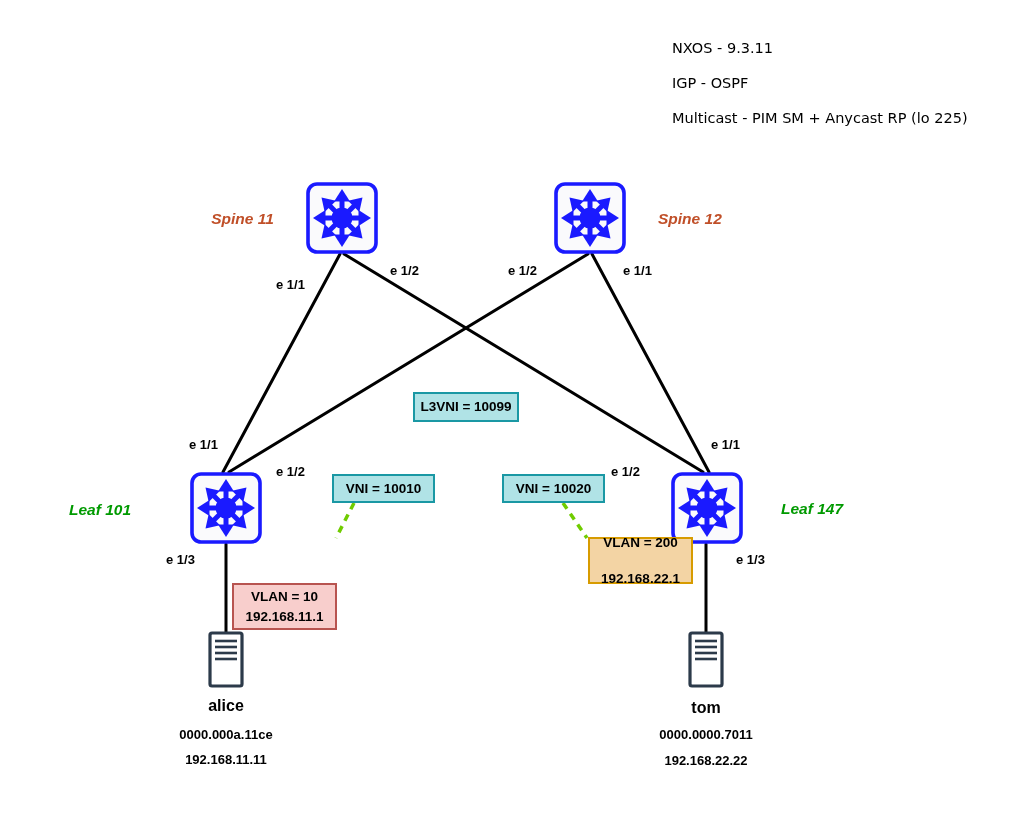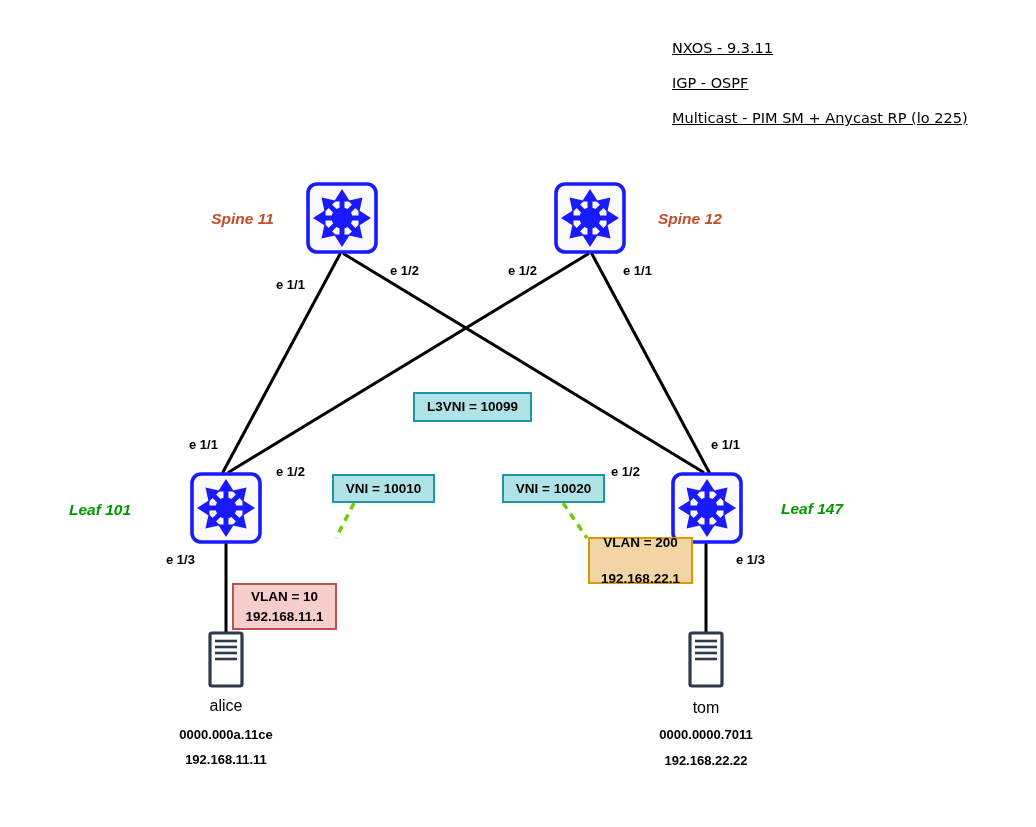--- a/index.html
+++ b/index.html
@@ -19,24 +19,24 @@
   .badge{
     position:absolute;z-index:3;box-sizing:border-box;display:flex;flex-direction:column;
     align-items:center;justify-content:center;font-size:13.5px;font-weight:bold;
     text-align:center;line-height:20px;white-space:nowrap;
   }
   .badge.teal{background:var(--teal-fill,#b0e3e6);border:2px solid var(--teal-stroke,#1a98a4);}
   .badge.red{background:var(--red-fill,#f8cecc);border:2px solid var(--red-stroke,#b85450);margin-top:46px;}
   .badge.orange{background:var(--orange-fill,#f3d4a4);border:2px solid var(--orange-stroke,#d79b00);gap:16px;}
   .infoblock{
     position:absolute;left:672px;top:31px;z-index:2;
-    font-family:"DejaVu Sans",sans-serif;font-size:14.5px;line-height:35px;white-space:nowrap;text-decoration:underline;
+    font-family:"DejaVu Sans",sans-serif;font-size:14.5px;line-height:35px;white-space:nowrap;
   }
   .hosttext{position:absolute;z-index:2;width:160px;text-align:center;white-space:nowrap;}
-  .hostname{font-size:16px;font-weight:normal;}
+  .hostname{font-size:16px;font-weight:bold;}
   .hostmeta{font-size:13px;font-weight:bold;}
 </style>
 </head>
 <body>
 
 <div id="canvas">
 
   <svg width="0" height="0" style="position:absolute">
     <defs>
       <g id="switch-glyph">
@@ -107,21 +107,21 @@
   <div class="portlabel" style="left:390px;top:263px">e 1/2</div>
   <div class="portlabel" style="left:508px;top:263px">e 1/2</div>
   <div class="portlabel" style="left:623px;top:263px">e 1/1</div>
   <div class="portlabel" style="left:189px;top:437px">e 1/1</div>
   <div class="portlabel" style="left:276px;top:464px">e 1/2</div>
   <div class="portlabel" style="left:166px;top:552px">e 1/3</div>
   <div class="portlabel" style="left:711px;top:437px">e 1/1</div>
   <div class="portlabel" style="left:611px;top:464px">e 1/2</div>
   <div class="portlabel" style="left:736px;top:552px">e 1/3</div>
 
-  <div class="badge teal" style="left:413px;top:392px;width:119px;height:30px">L3VNI = 10099</div>
+  <div class="badge teal" style="left:413px;top:392px;width:106px;height:30px">L3VNI = 10099</div>
   <div class="badge teal" style="left:332px;top:474px;width:103px;height:29px">VNI = 10010</div>
   <div class="badge teal" style="left:502px;top:474px;width:103px;height:29px">VNI = 10020</div>
   <div class="badge red" style="left:232px;top:537px;width:105px;height:47px">
     <span>VLAN = 10</span>
     <span>192.168.11.1</span>
   </div>
   <div class="badge orange" style="left:588px;top:537px;width:105px;height:47px">
     <span>VLAN = 200</span>
     <span>192.168.22.1</span>
   </div>

